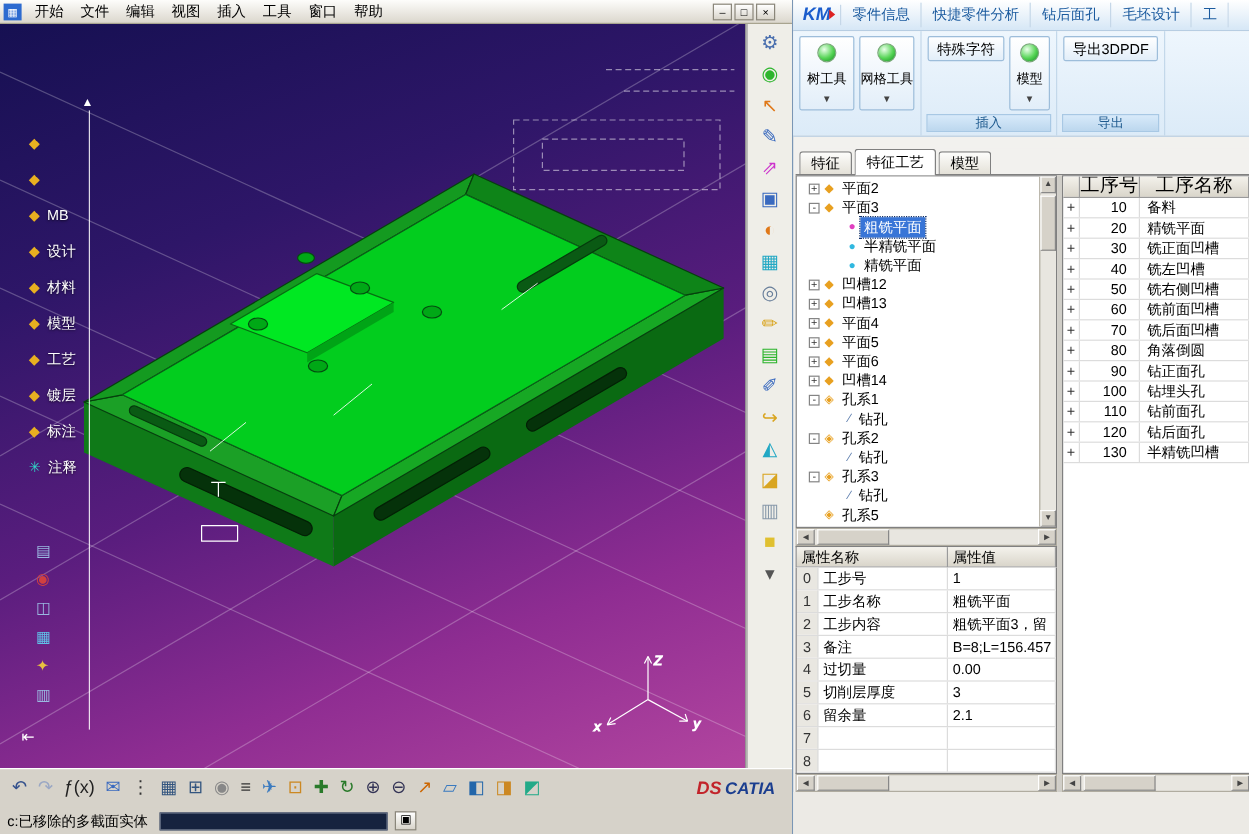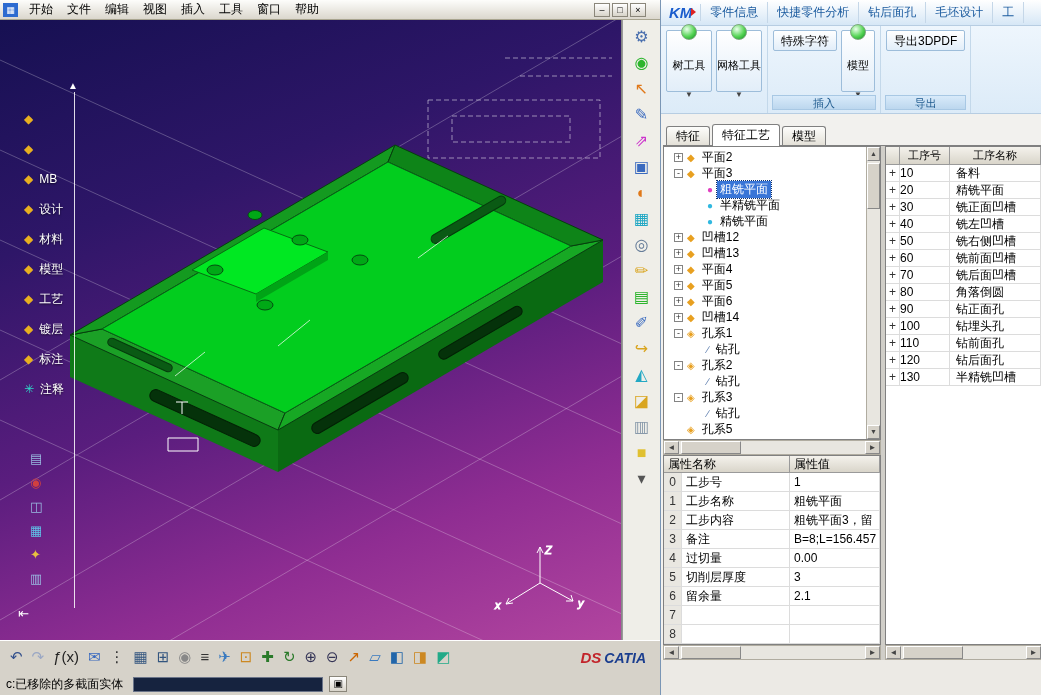--- a/index.html
+++ b/index.html
@@ -48,21 +48,21 @@
 
 .km{position:absolute;left:660px;top:0;width:381px;height:695px;background:#f2f1ee;border-left:1px solid #7a96b5}
 .km-header{position:absolute;top:0;left:0;right:0;height:26px;background:linear-gradient(#ffffff,#d6e7f6);border-bottom:1px solid #b7cde2;display:flex;align-items:center}
 .km-logo{font-weight:bold;font-style:italic;font-size:15px;color:#1a5ccc;padding:0 8px;border-right:1px solid #c5d7e8;position:relative}
 .km-logo::after{content:"";position:absolute;right:4px;top:4px;border-left:5px solid #d22;border-top:4px solid transparent;border-bottom:4px solid transparent}
 .km-tabs{display:flex;overflow:hidden}
 .km-tab{padding:2px 9px;color:#1a5a9e;border-right:1px solid #c5d7e8;white-space:nowrap;font-size:12px}
 
 .ribbon{position:absolute;top:26px;left:0;right:0;height:88px;background:linear-gradient(#eef6fd,#dcebf8);border-bottom:1px solid #b7cde2;display:flex}
 .rib-group{position:relative;height:100%;border-right:1px solid #c3d8ea;padding:4px 5px;display:flex;gap:4px;align-items:flex-start}
-.rib-big{width:46px;height:62px;border:1px solid #9dbdda;border-radius:2px;background:linear-gradient(#ffffff,#e2eef9);display:flex;flex-direction:column;align-items:center;justify-content:center;gap:18px;font-size:11px;white-space:nowrap}
+.rib-big{width:46px;height:62px;border:1px solid #9dbdda;border-radius:2px;background:linear-gradient(#ffffff,#e2eef9);display:flex;flex-direction:column;align-items:center;justify-content:center;gap:6px;font-size:11px;white-space:nowrap}
 .rib-big.slim{width:34px}
 .orb{width:16px;height:16px;border-radius:50%;background:radial-gradient(circle at 35% 30%,#eaffea,#55d455 55%,#0f8a1f);border:1px solid #7aa97a;flex:none}
 .caret{font-size:8px;color:#444;line-height:8px}
 .rib-small{height:21px;border:1px solid #9dbdda;border-radius:2px;background:linear-gradient(#ffffff,#e2eef9);padding:2px 7px;font-size:12px;white-space:nowrap}
 .rib-label{position:absolute;left:4px;right:4px;bottom:3px;height:15px;line-height:14px;text-align:center;font-size:11px;color:#1e5a8e;background:linear-gradient(#d8eafa,#bcd7ee);border:1px solid #a8c8e4}
 
 .view-tabs{position:absolute;top:124px;left:2px;right:0;height:22px;display:flex;align-items:flex-end;gap:2px;border-bottom:1px solid #808080;background:#f2f1ee;padding-left:3px}
 .vtab{border:1px solid #808080;border-bottom:none;border-radius:3px 3px 0 0;padding:2px 9px;background:linear-gradient(#fdfdfb,#e4e1d8);font-size:12px;height:19px;line-height:14px}
 .vtab.active{background:#fff;height:22px;line-height:17px;margin-bottom:-1px;z-index:2}
 
@@ -95,28 +95,28 @@
 .prop-body{position:absolute;top:473px;left:2px;width:218px;height:172px;border:1px solid #808080;border-top:none;background:#fff;overflow:hidden}
 .pr-row{display:flex;height:19px;border-bottom:1px solid #dcdcdc}
 .pr-c{font-size:12px;line-height:18px;border-right:1px solid #dcdcdc}
 .pr-c.idx{width:18px;background:#e9e7e1;text-align:center;color:#333;flex:none}
 .pr-c.name{width:108px;padding-left:4px;flex:none;white-space:nowrap;overflow:hidden}
 .pr-c.value{flex:1;padding-left:4px;white-space:nowrap;overflow:hidden}
 
 .splitter{position:absolute;left:220px;top:146px;width:4px;height:514px;background:#d0cec8}
 .proc-table{position:absolute;top:146px;left:224px;width:157px;height:499px;background:#fff;border:1px solid #808080;overflow:hidden}
 .p-header{display:flex;height:18px}
-.p-h{background:linear-gradient(#f4f2ec,#d9d5ca);border-right:1px solid #9a9a9a;border-bottom:1px solid #9a9a9a;font-size:11px;text-align:center;line-height:16px;white-space:nowrap;overflow:hidden}
+.p-h{background:linear-gradient(#f4f2ec,#d9d5ca);border-right:1px solid #9a9a9a;border-bottom:1px solid #9a9a9a;font-size:16px;text-align:center;line-height:16px;white-space:nowrap;overflow:hidden}
 .p-h.plus{width:14px;flex:none}
 .p-h.no{width:50px;flex:none}
 .p-h.name{flex:1}
 .p-row{display:flex;height:17px;border-bottom:1px solid #dcdcdc}
 .p-c{border-right:1px solid #dcdcdc;font-size:12px;line-height:16px;white-space:nowrap;overflow:hidden}
 .p-c.plus{width:14px;text-align:center;color:#333;flex:none}
-.p-c.no{width:50px;text-align:left;padding-right:10px;flex:none}
+.p-c.no{width:50px;text-align:right;padding-right:10px;flex:none}
 .p-c.name{flex:1;padding-left:6px}
 .km-bottom{position:absolute;left:0;right:0;top:660px;height:35px;background:#eceae5}
 </style>
 </head>
 <body>
 
 <div class="app">
 
   <div class="catia">
 

